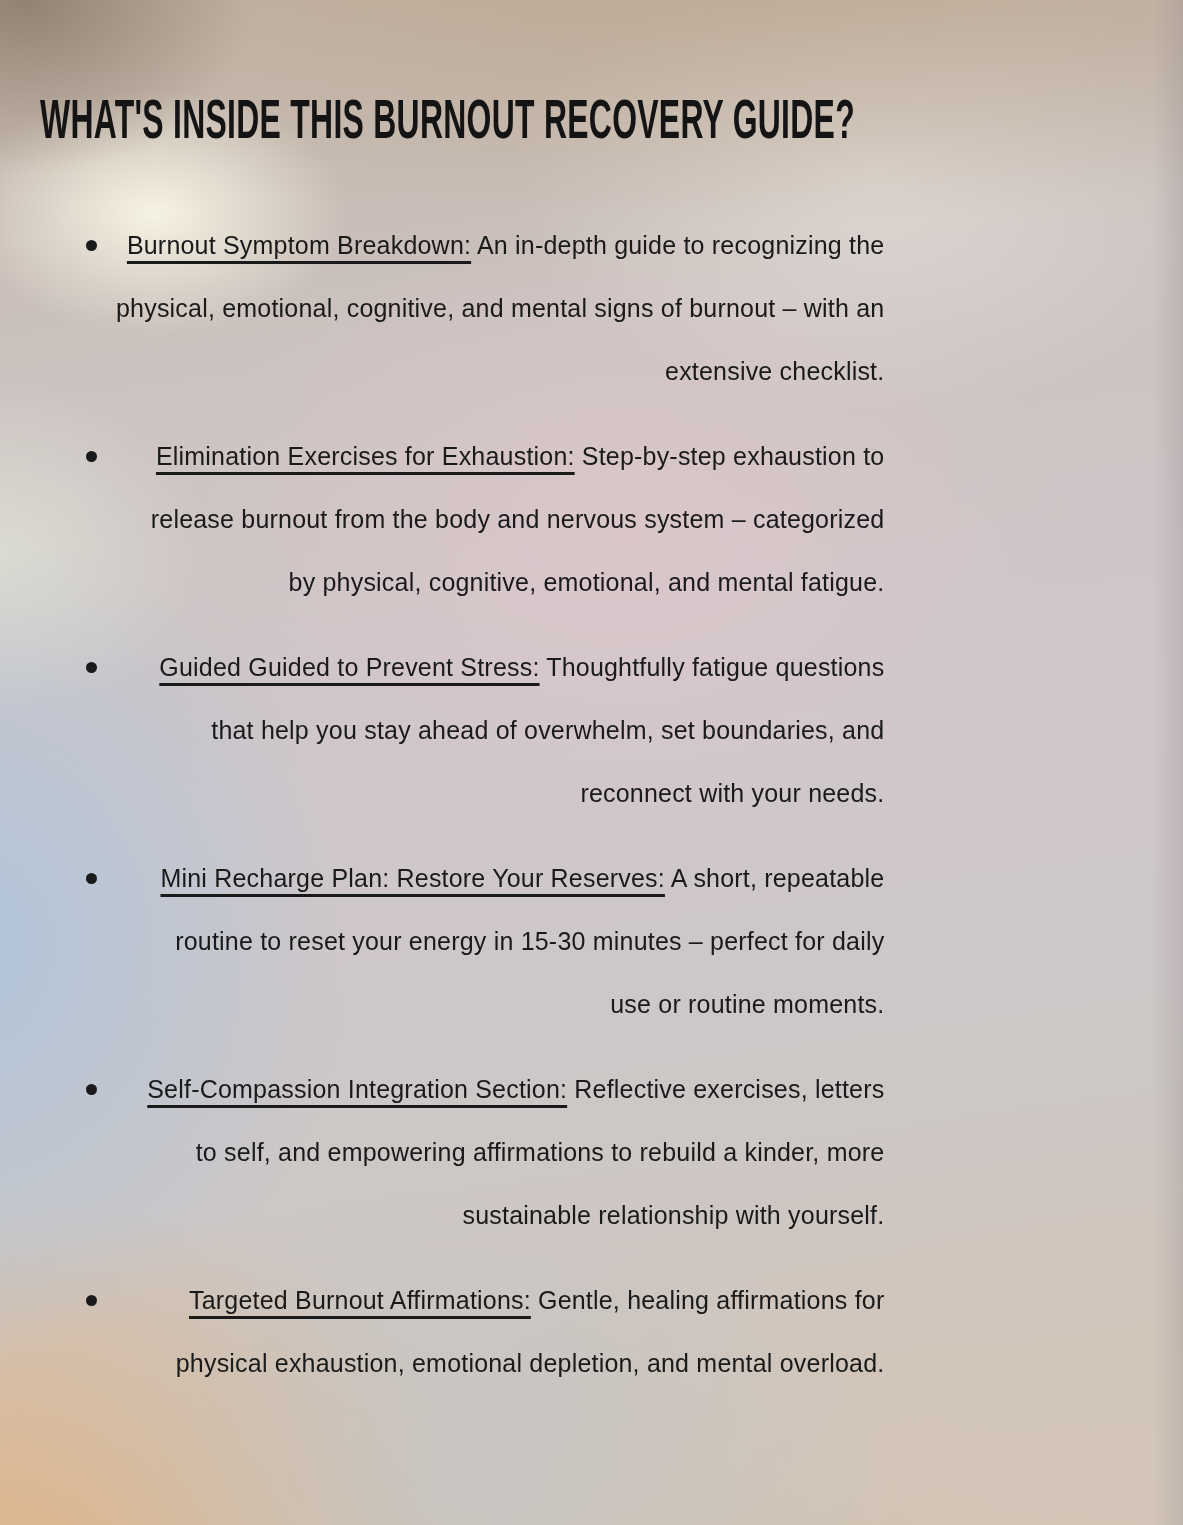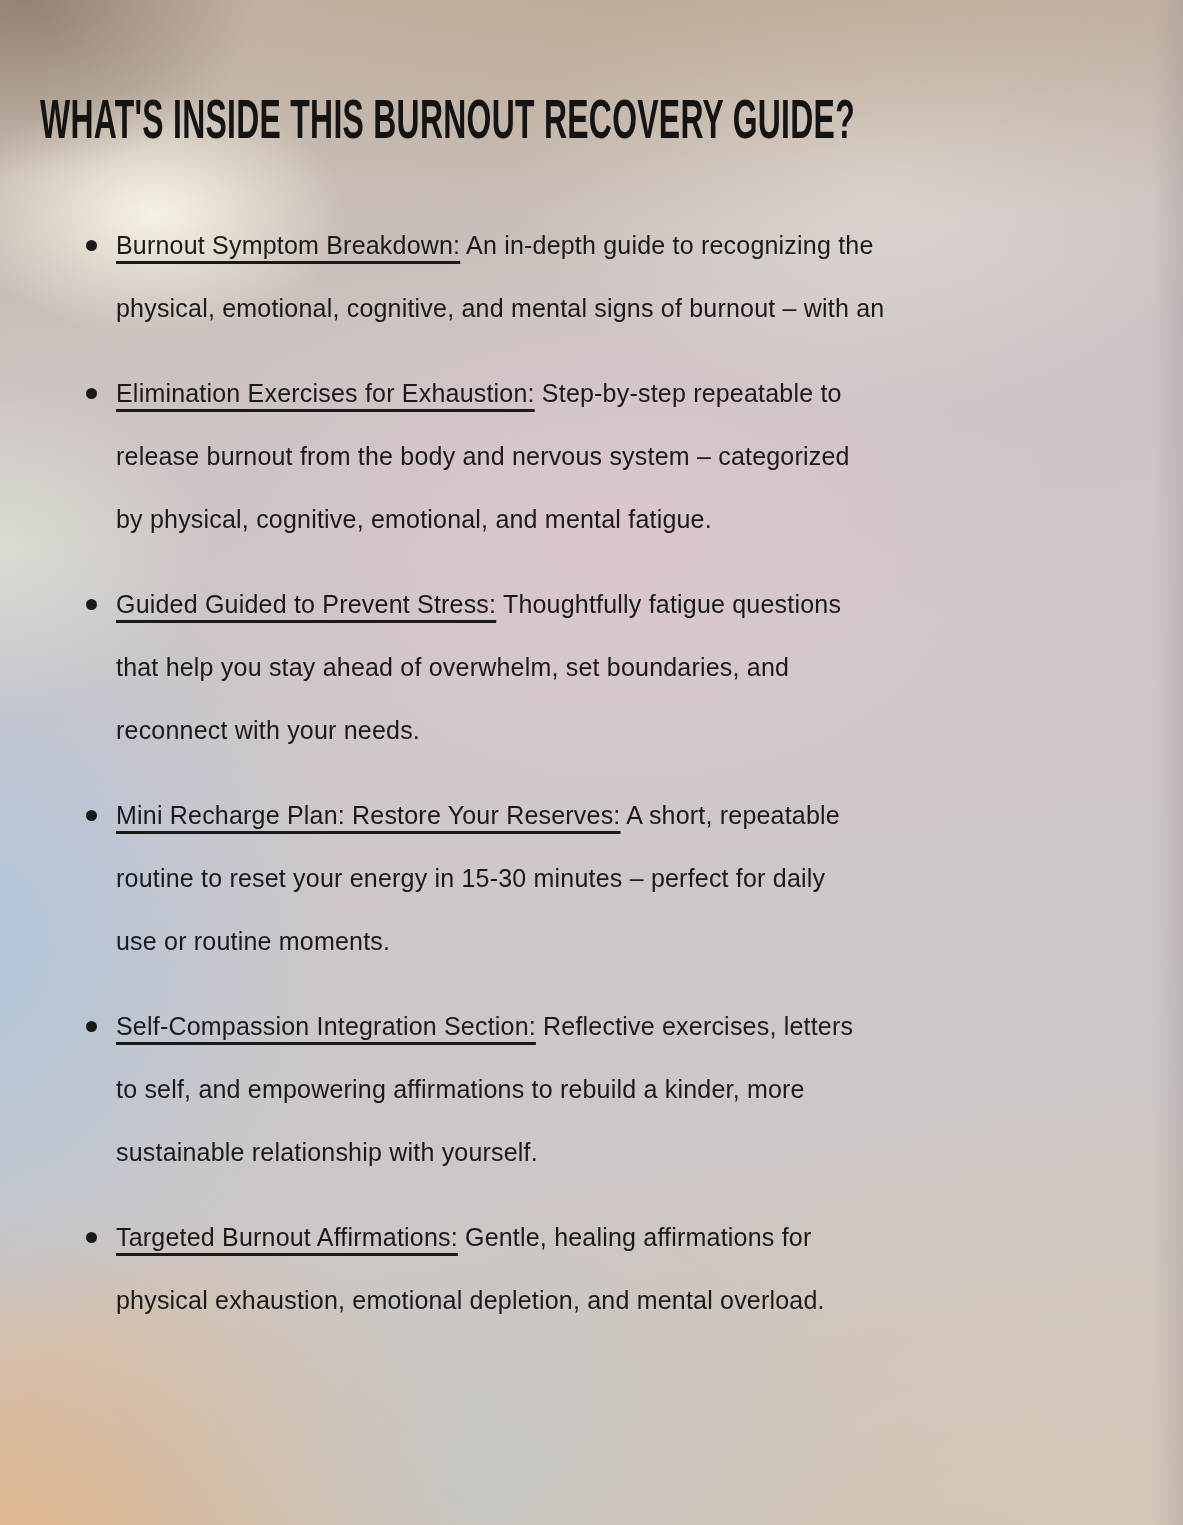--- a/index.html
+++ b/index.html
@@ -28,20 +28,21 @@
       
       radial-gradient(ellipse 640px 430px at 53% 35%, rgba(228,200,206,0.58) 0%, rgba(228,200,206,0) 70%),
       
       radial-gradient(ellipse 620px 420px at 38% 98%, rgba(188,201,213,0.45) 0%, rgba(188,201,213,0) 72%),
       
       radial-gradient(ellipse 600px 500px at 5% 103%, rgba(226,178,128,0.85) 0%, rgba(226,178,128,0) 75%),
       
       radial-gradient(ellipse 820px 520px at 100% 97%, rgba(213,201,190,0.70) 0%, rgba(213,201,190,0) 76%),
       
       linear-gradient(172deg, #c2b3a4 0%, #ccc3c1 24%, #cfc7ca 50%, #cdc7c6 74%, #d2c2ae 100%);
+    text-align: right;
   }
   .title {
     position: absolute;
     left: 40px;
     top: 88px;
     margin: 0;
     font-size: 55px;
     line-height: 63px;
     font-weight: 700;
     white-space: nowrap;
@@ -88,25 +89,26 @@
 </head>
 <body>
 
 <div class="page">
   <h1 class="title">WHAT'S INSIDE THIS BURNOUT RECOVERY GUIDE?</h1>
   <ul class="bullets" id="bullet-list">
   <li class="bullet-item">
     <span class="dot"></span>
     <div class="line"><span class="lead">Burnout Symptom Breakdown:</span> <span>An in-depth guide to recognizing the</span></div>
   <div class="line">physical, emotional, cognitive, and mental signs of burnout – with an</div>
+        <div class="line">extensive checklist.</div>
       </li>
 
   <li class="bullet-item">
     <span class="dot"></span>
-    <div class="line"><span class="lead">Elimination Exercises for Exhaustion:</span> <span>Step-by-step repeatable to</span></div>
+    <div class="line"><span class="lead">Elimination Exercises for Exhaustion:</span> <span>Step-by-step exhaustion to</span></div>
   <div class="line">release burnout from the body and nervous system – categorized</div>
         <div class="line">by physical, cognitive, emotional, and mental fatigue.</div>
       </li>
 
   <li class="bullet-item">
     <span class="dot"></span>
     <div class="line"><span class="lead">Guided Guided to Prevent Stress:</span> <span>Thoughtfully fatigue questions</span></div>
   <div class="line">that help you stay ahead of overwhelm, set boundaries, and</div>
         <div class="line">reconnect with your needs.</div>
       </li>

